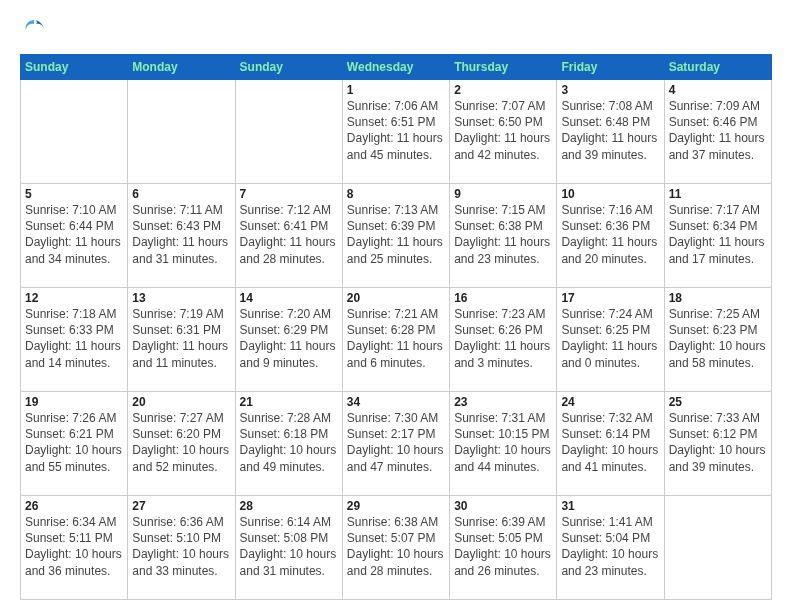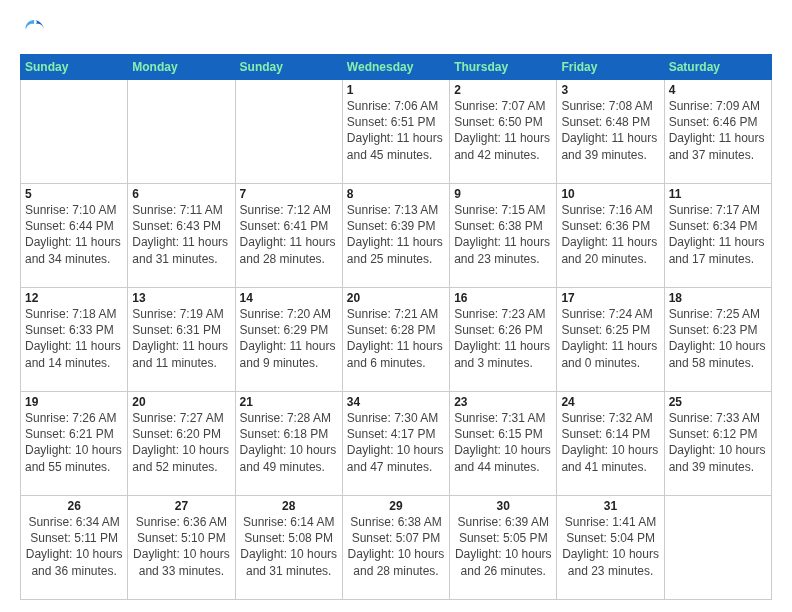--- a/index.html
+++ b/index.html
@@ -87,21 +87,20 @@
     .cell-info {
       font-size: 12px;
       line-height: 1.35;
       color: #444;
     }
     .empty-cell {
       background: #fff;
     }
     tr:last-child td {
       height: 72px;
-      text-align: center;
     }
   </style>
 </head>
 <body>
 
 <div class="page">
   <div class="header">
     <div class="logo">
       <svg class="logo-bird" viewBox="0 0 28 28" xmlns="http://www.w3.org/2000/svg">
         <path d="M14 4 C18 4, 24 8, 24 14 C24 10, 20 7, 16 8 C18 6, 16 4, 14 4Z" fill="#1565C0"></path>
@@ -284,28 +283,28 @@
           <td>
             <div class="cell-day">21</div>
             <div class="cell-info">Sunrise: 7:28 AM
 Sunset: 6:18 PM
 Daylight: 10 hours
 and 49 minutes.</div>
           </td>
           <td>
             <div class="cell-day">34</div>
             <div class="cell-info">Sunrise: 7:30 AM
-Sunset: 4:17 PM
+Sunset: 2:17 PM
 Daylight: 10 hours
 and 47 minutes.</div>
           </td>
           <td>
             <div class="cell-day">23</div>
             <div class="cell-info">Sunrise: 7:31 AM
-Sunset: 6:15 PM
+Sunset: 10:15 PM
 Daylight: 10 hours
 and 44 minutes.</div>
           </td>
           <td>
             <div class="cell-day">24</div>
             <div class="cell-info">Sunrise: 7:32 AM
 Sunset: 6:14 PM
 Daylight: 10 hours
 and 41 minutes.</div>
           </td>

